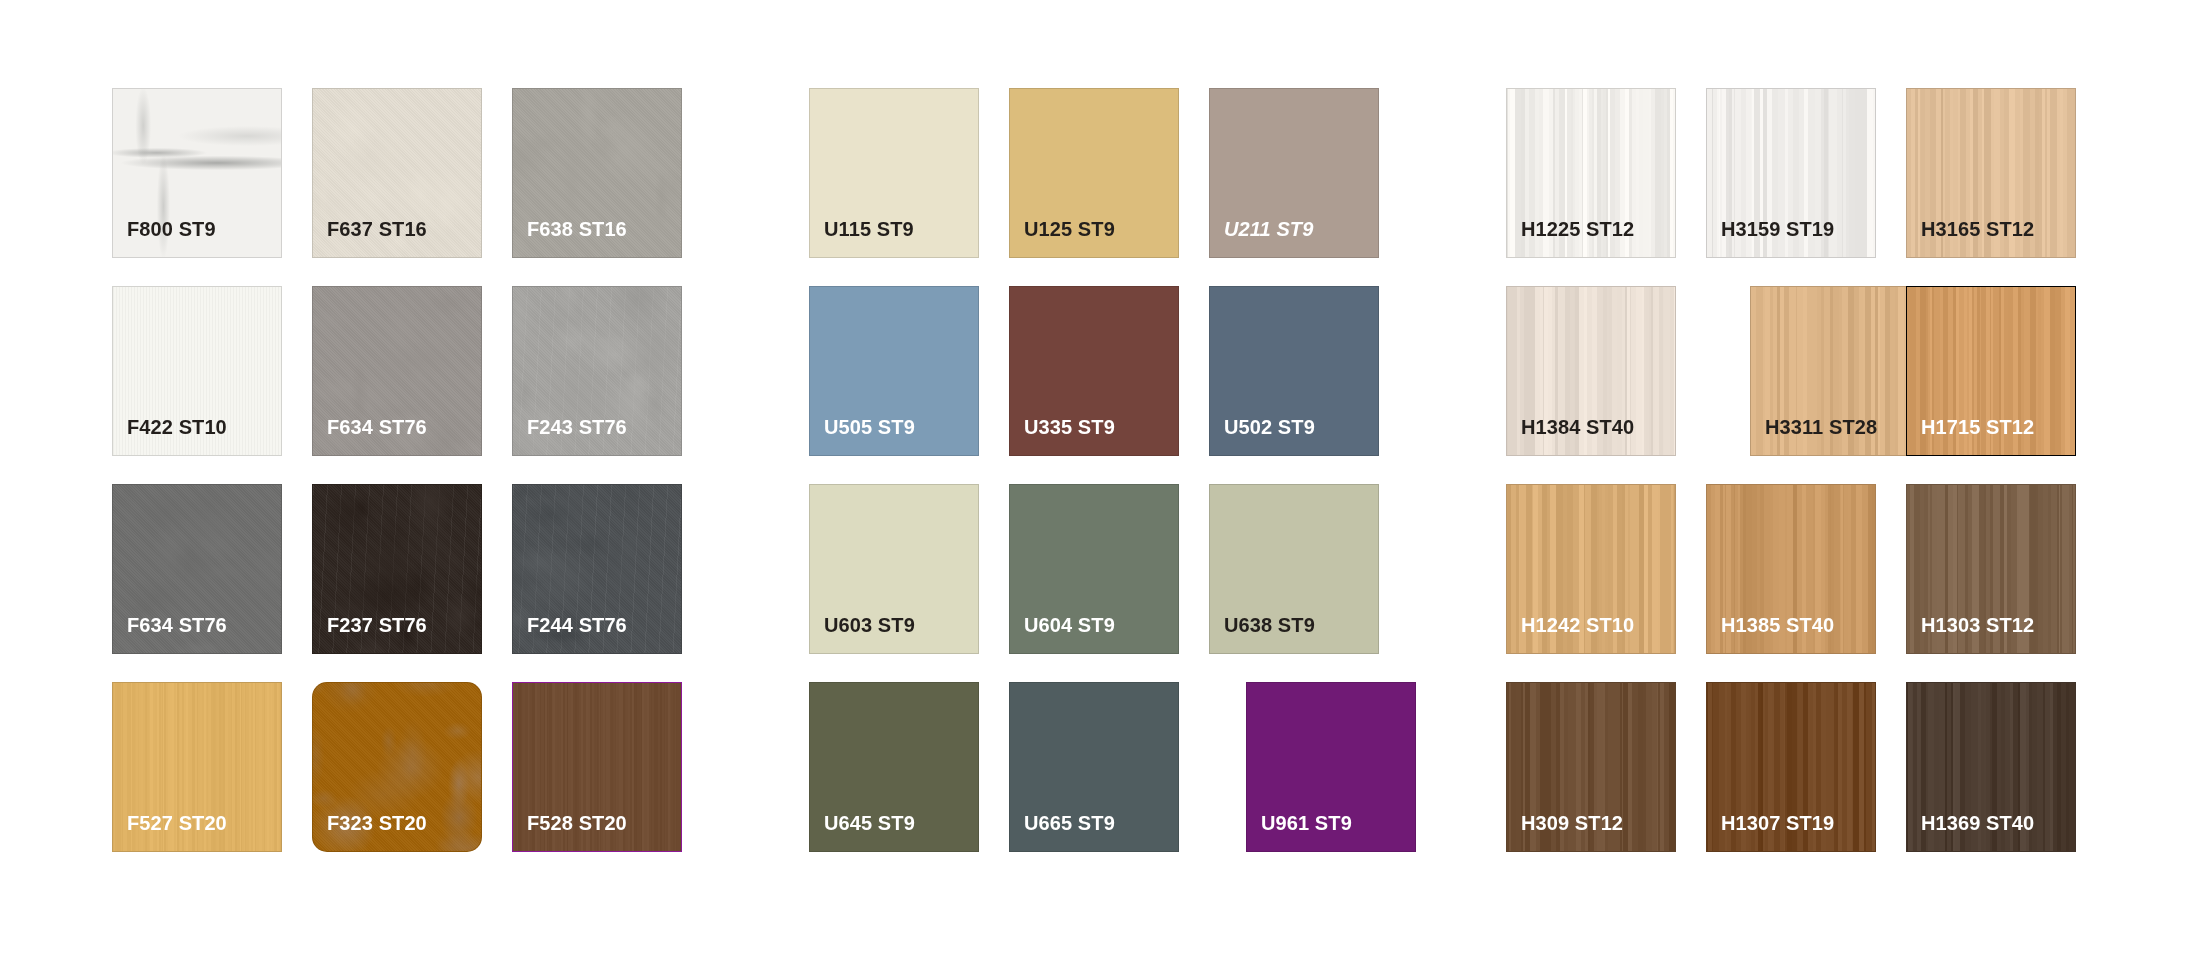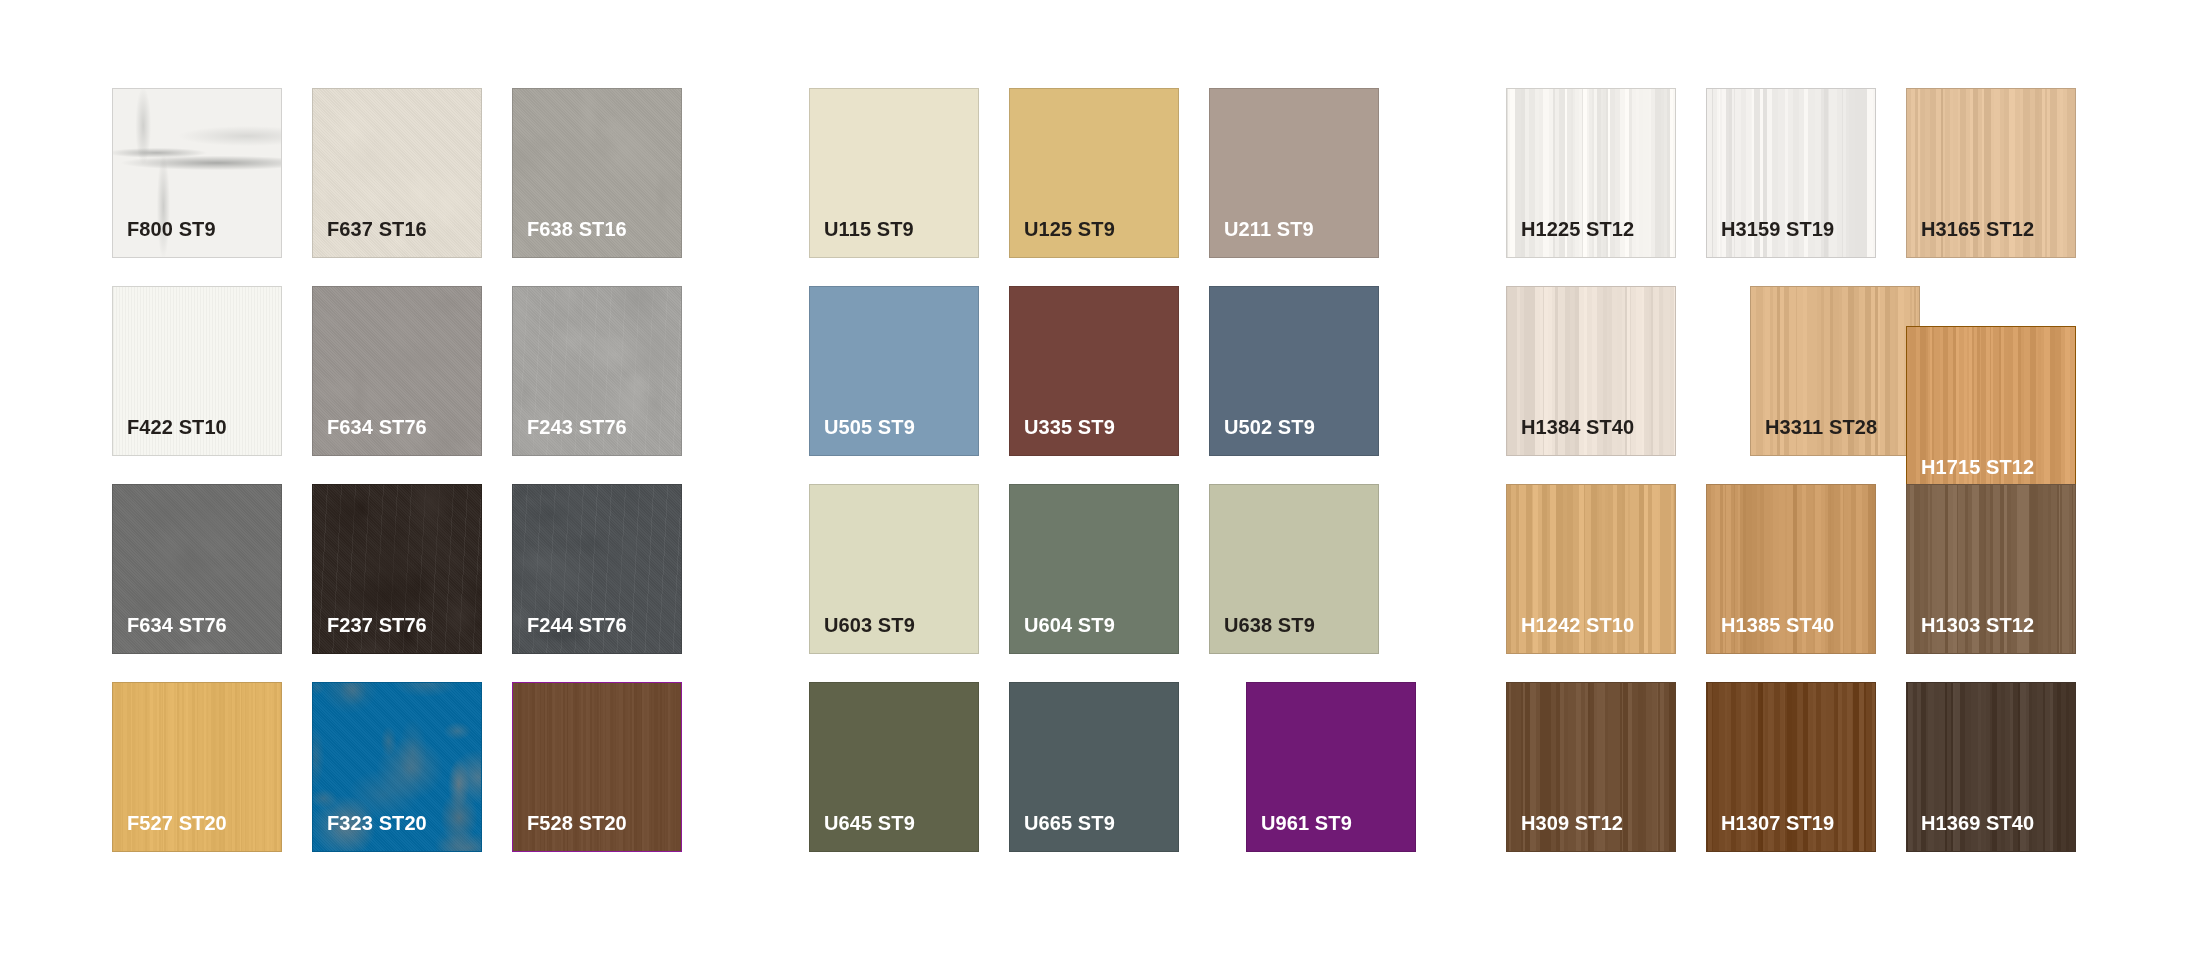--- a/index.html
+++ b/index.html
@@ -112,39 +112,39 @@
           <div class="swatch-label light">F237 ST76</div>
         </div>
         <div class="swatch" style="background-color: rgb(76, 80, 83);">
           <div class="swatch-texture" style="background-image: radial-gradient(7.2% 7.2% at 4.6% 4.6%, rgba(56, 60, 63, 0.2) 0%, rgba(0, 0, 0, 0) 70%), radial-gradient(29.5% 6.5% at 27.1% 89.7%, rgba(59, 63, 66, 0.49) 0%, rgba(0, 0, 0, 0) 70%), radial-gradient(17.7% 27.8% at 35.5% 12.6%, rgba(78, 82, 85, 0.4) 0%, rgba(0, 0, 0, 0) 70%), radial-gradient(29.8% 26.1% at 17.9% 18.8%, rgba(76, 80, 83, 0.24) 0%, rgba(0, 0, 0, 0) 70%), radial-gradient(13.7% 15.1% at 5% 34.6%, rgba(72, 76, 79, 0.24) 0%, rgba(0, 0, 0, 0) 70%), radial-gradient(28.9% 12.9% at 0.3% 55.8%, rgba(73, 77, 80, 0.47) 0%, rgba(0, 0, 0, 0) 70%), radial-gradient(14% 18.9% at 64.8% 55.7%, rgba(80, 84, 87, 0.47) 0%, rgba(0, 0, 0, 0) 70%), radial-gradient(24.4% 30% at 98.4% 75.3%, rgba(80, 84, 87, 0.23) 0%, rgba(0, 0, 0, 0) 70%), radial-gradient(13.8% 24.3% at 14.6% 84.3%, rgba(73, 77, 80, 0.47) 0%, rgba(0, 0, 0, 0) 70%), radial-gradient(18.4% 7.9% at 88.8% 67.8%, rgba(82, 86, 89, 0.19) 0%, rgba(0, 0, 0, 0) 70%), radial-gradient(16.3% 22% at 1.8% 83%, rgba(90, 94, 97, 0.36) 0%, rgba(0, 0, 0, 0) 70%), radial-gradient(22.2% 30.6% at 0.3% 50%, rgba(77, 81, 84, 0.44) 0%, rgba(0, 0, 0, 0) 70%), radial-gradient(24.3% 11.3% at 21.1% 17.8%, rgba(57, 61, 64, 0.34) 0%, rgba(0, 0, 0, 0) 70%), radial-gradient(9.2% 11.7% at 14.7% 92.4%, rgba(91, 95, 98, 0.38) 0%, rgba(0, 0, 0, 0) 70%), radial-gradient(27.7% 16.1% at 14.3% 46.6%, rgba(95, 99, 102, 0.51) 0%, rgba(0, 0, 0, 0) 70%), radial-gradient(6.9% 14.9% at 67.1% 37.8%, rgba(87, 91, 94, 0.22) 0%, rgba(0, 0, 0, 0) 70%), radial-gradient(24.9% 24.3% at 68.7% 4.1%, rgba(66, 70, 73, 0.22) 0%, rgba(0, 0, 0, 0) 70%), radial-gradient(15.1% 12.5% at 47.8% 35.3%, rgba(58, 62, 65, 0.28) 0%, rgba(0, 0, 0, 0) 70%), radial-gradient(27.7% 6.7% at 16.4% 3.9%, rgba(58, 62, 65, 0.2) 0%, rgba(0, 0, 0, 0) 70%), radial-gradient(29.8% 10.5% at 2.9% 79.2%, rgba(94, 98, 101, 0.45) 0%, rgba(0, 0, 0, 0) 70%), radial-gradient(25.1% 25.5% at 32.4% 54.3%, rgba(91, 95, 98, 0.38) 0%, rgba(0, 0, 0, 0) 70%), radial-gradient(23.5% 8.5% at 36.9% 34.8%, rgba(68, 72, 75, 0.23) 0%, rgba(0, 0, 0, 0) 70%), radial-gradient(21.3% 18.5% at 32.4% 86.6%, rgba(59, 63, 66, 0.38) 0%, rgba(0, 0, 0, 0) 70%), radial-gradient(29.3% 21% at 14.1% 64.3%, rgba(87, 91, 94, 0.34) 0%, rgba(0, 0, 0, 0) 70%), radial-gradient(8.1% 21.2% at 71.4% 36.4%, rgba(81, 85, 88, 0.37) 0%, rgba(0, 0, 0, 0) 70%), radial-gradient(12.7% 19.9% at 61.1% 40.8%, rgba(75, 79, 82, 0.45) 0%, rgba(0, 0, 0, 0) 70%), repeating-linear-gradient(93deg, rgba(255, 255, 255, 0.055) 0px, rgba(255, 255, 255, 0.055) 1px, rgba(0, 0, 0, 0) 1px, rgba(0, 0, 0, 0) 14px), repeating-linear-gradient(45deg, rgba(255, 255, 255, 0.035) 0px, rgba(255, 255, 255, 0.035) 1px, rgba(0, 0, 0, 0.03) 1px, rgba(0, 0, 0, 0.03) 2px);"></div>
           <div class="swatch-label light">F244 ST76</div>
         </div>
         <div class="swatch" style="background-color: rgb(223, 178, 100);">
           <div class="swatch-texture" style="background-image: linear-gradient(90deg, rgb(220, 175, 97) 0%, rgb(220, 175, 97) 0.56%, rgb(224, 179, 101) 0.56%, rgb(224, 179, 101) 1.41%, rgb(220, 175, 97) 1.41%, rgb(220, 175, 97) 1.96%, rgb(220, 175, 97) 1.96%, rgb(220, 175, 97) 2.34%, rgb(219, 174, 96) 2.34%, rgb(219, 174, 96) 3.35%, rgb(219, 174, 96) 3.35%, rgb(219, 174, 96) 4.55%, rgb(223, 178, 100) 4.55%, rgb(223, 178, 100) 5.44%, rgb(219, 174, 96) 5.44%, rgb(219, 174, 96) 6.08%, rgb(225, 180, 102) 6.08%, rgb(225, 180, 102) 7.32%, rgb(225, 180, 102) 7.32%, rgb(225, 180, 102) 8.22%, rgb(220, 175, 97) 8.22%, rgb(220, 175, 97) 9.48%, rgb(220, 175, 97) 9.48%, rgb(220, 175, 97) 10.46%, rgb(227, 182, 104) 10.46%, rgb(227, 182, 104) 11.08%, rgb(218, 173, 95) 11.08%, rgb(218, 173, 95) 11.54%, rgb(220, 175, 97) 11.54%, rgb(220, 175, 97) 12.88%, rgb(222, 177, 99) 12.88%, rgb(222, 177, 99) 13.98%, rgb(224, 179, 101) 13.98%, rgb(224, 179, 101) 14.96%, rgb(221, 176, 98) 14.96%, rgb(221, 176, 98) 15.52%, rgb(224, 179, 101) 15.52%, rgb(224, 179, 101) 16.88%, rgb(225, 180, 102) 16.88%, rgb(225, 180, 102) 17.66%, rgb(219, 174, 96) 17.66%, rgb(219, 174, 96) 17.96%, rgb(223, 178, 100) 17.96%, rgb(223, 178, 100) 19.29%, rgb(219, 174, 96) 19.29%, rgb(219, 174, 96) 19.89%, rgb(218, 173, 95) 19.89%, rgb(218, 173, 95) 20.47%, rgb(222, 177, 99) 20.47%, rgb(222, 177, 99) 21.65%, rgb(224, 179, 101) 21.65%, rgb(224, 179, 101) 22.27%, rgb(229, 184, 106) 22.27%, rgb(229, 184, 106) 23.72%, rgb(224, 179, 101) 23.72%, rgb(224, 179, 101) 24.07%, rgb(224, 179, 101) 24.07%, rgb(224, 179, 101) 25.2%, rgb(223, 178, 100) 25.2%, rgb(223, 178, 100) 26.19%, rgb(228, 183, 105) 26.19%, rgb(228, 183, 105) 27.61%, rgb(220, 175, 97) 27.61%, rgb(220, 175, 97) 28.39%, rgb(224, 179, 101) 28.39%, rgb(224, 179, 101) 29.2%, rgb(220, 175, 97) 29.2%, rgb(220, 175, 97) 29.79%, rgb(228, 183, 105) 29.79%, rgb(228, 183, 105) 30.39%, rgb(218, 173, 95) 30.39%, rgb(218, 173, 95) 31.83%, rgb(224, 179, 101) 31.83%, rgb(224, 179, 101) 32.77%, rgb(227, 182, 104) 32.77%, rgb(227, 182, 104) 33.94%, rgb(228, 183, 105) 33.94%, rgb(228, 183, 105) 35.16%, rgb(229, 184, 106) 35.16%, rgb(229, 184, 106) 36.24%, rgb(224, 179, 101) 36.24%, rgb(224, 179, 101) 37.35%, rgb(221, 176, 98) 37.35%, rgb(221, 176, 98) 37.79%, rgb(228, 183, 105) 37.79%, rgb(228, 183, 105) 38.2%, rgb(218, 173, 95) 38.2%, rgb(218, 173, 95) 39.21%, rgb(224, 179, 101) 39.21%, rgb(224, 179, 101) 39.71%, rgb(226, 181, 103) 39.71%, rgb(226, 181, 103) 40.82%, rgb(227, 182, 104) 40.82%, rgb(227, 182, 104) 41.2%, rgb(220, 175, 97) 41.2%, rgb(220, 175, 97) 42.26%, rgb(226, 181, 103) 42.26%, rgb(226, 181, 103) 43.74%, rgb(229, 184, 106) 43.74%, rgb(229, 184, 106) 44.52%, rgb(224, 179, 101) 44.52%, rgb(224, 179, 101) 45.76%, rgb(224, 179, 101) 45.76%, rgb(224, 179, 101) 47.24%, rgb(218, 173, 95) 47.24%, rgb(218, 173, 95) 47.71%, rgb(218, 173, 95) 47.71%, rgb(218, 173, 95) 48.15%, rgb(219, 174, 96) 48.15%, rgb(219, 174, 96) 48.49%, rgb(218, 173, 95) 48.49%, rgb(218, 173, 95) 49.01%, rgb(225, 180, 102) 49.01%, rgb(225, 180, 102) 50.16%, rgb(218, 173, 95) 50.16%, rgb(218, 173, 95) 50.7%, rgb(223, 178, 100) 50.7%, rgb(223, 178, 100) 51.95%, rgb(224, 179, 101) 51.95%, rgb(224, 179, 101) 52.84%, rgb(222, 177, 99) 52.84%, rgb(222, 177, 99) 54.09%, rgb(228, 183, 105) 54.09%, rgb(228, 183, 105) 55.3%, rgb(223, 178, 100) 55.3%, rgb(223, 178, 100) 55.73%, rgb(221, 176, 98) 55.73%, rgb(221, 176, 98) 56.48%, rgb(224, 179, 101) 56.48%, rgb(224, 179, 101) 57.35%, rgb(225, 180, 102) 57.35%, rgb(225, 180, 102) 58.45%, rgb(219, 174, 96) 58.45%, rgb(219, 174, 96) 59.38%, rgb(218, 173, 95) 59.38%, rgb(218, 173, 95) 60.67%, rgb(219, 174, 96) 60.67%, rgb(219, 174, 96) 61.44%, rgb(221, 176, 98) 61.44%, rgb(221, 176, 98) 62.03%, rgb(222, 177, 99) 62.03%, rgb(222, 177, 99) 63.04%, rgb(217, 172, 94) 63.04%, rgb(217, 172, 94) 64.47%, rgb(219, 174, 96) 64.47%, rgb(219, 174, 96) 64.83%, rgb(227, 182, 104) 64.83%, rgb(227, 182, 104) 65.17%, rgb(219, 174, 96) 65.17%, rgb(219, 174, 96) 65.48%, rgb(217, 172, 94) 65.48%, rgb(217, 172, 94) 66.9%, rgb(225, 180, 102) 66.9%, rgb(225, 180, 102) 68.22%, rgb(221, 176, 98) 68.22%, rgb(221, 176, 98) 68.73%, rgb(222, 177, 99) 68.73%, rgb(222, 177, 99) 70.02%, rgb(219, 174, 96) 70.02%, rgb(219, 174, 96) 70.85%, rgb(226, 181, 103) 70.85%, rgb(226, 181, 103) 71.28%, rgb(225, 180, 102) 71.28%, rgb(225, 180, 102) 72.44%, rgb(217, 172, 94) 72.44%, rgb(217, 172, 94) 73.66%, rgb(221, 176, 98) 73.66%, rgb(221, 176, 98) 74.61%, rgb(221, 176, 98) 74.61%, rgb(221, 176, 98) 75.82%, rgb(229, 184, 106) 75.82%, rgb(229, 184, 106) 76.28%, rgb(218, 173, 95) 76.28%, rgb(218, 173, 95) 76.93%, rgb(223, 178, 100) 76.93%, rgb(223, 178, 100) 77.68%, rgb(225, 180, 102) 77.68%, rgb(225, 180, 102) 78.8%, rgb(219, 174, 96) 78.8%, rgb(219, 174, 96) 79.41%, rgb(222, 177, 99) 79.41%, rgb(222, 177, 99) 80.81%, rgb(227, 182, 104) 80.81%, rgb(227, 182, 104) 81.21%, rgb(226, 181, 103) 81.21%, rgb(226, 181, 103) 81.88%, rgb(222, 177, 99) 81.88%, rgb(222, 177, 99) 83.32%, rgb(228, 183, 105) 83.32%, rgb(228, 183, 105) 84.58%, rgb(219, 174, 96) 84.58%, rgb(219, 174, 96) 85.34%, rgb(224, 179, 101) 85.34%, rgb(224, 179, 101) 86.4%, rgb(224, 179, 101) 86.4%, rgb(224, 179, 101) 87.19%, rgb(226, 181, 103) 87.19%, rgb(226, 181, 103) 88.63%, rgb(223, 178, 100) 88.63%, rgb(223, 178, 100) 89.76%, rgb(219, 174, 96) 89.76%, rgb(219, 174, 96) 90.21%, rgb(225, 180, 102) 90.21%, rgb(225, 180, 102) 90.71%, rgb(225, 180, 102) 90.71%, rgb(225, 180, 102) 91.88%, rgb(228, 183, 105) 91.88%, rgb(228, 183, 105) 92.98%, rgb(225, 180, 102) 92.98%, rgb(225, 180, 102) 93.94%, rgb(227, 182, 104) 93.94%, rgb(227, 182, 104) 94.77%, rgb(225, 180, 102) 94.77%, rgb(225, 180, 102) 95.93%, rgb(220, 175, 97) 95.93%, rgb(220, 175, 97) 96.68%, rgb(219, 174, 96) 96.68%, rgb(219, 174, 96) 97.71%, rgb(228, 183, 105) 97.71%, rgb(228, 183, 105) 98.36%, rgb(226, 181, 103) 98.36%, rgb(226, 181, 103) 98.92%, rgb(224, 179, 101) 98.92%, rgb(224, 179, 101) 99.27%, rgb(224, 179, 101) 99.27%, rgb(224, 179, 101) 99.61%, rgb(219, 174, 96) 99.61%, rgb(219, 174, 96) 100%);"></div>
           <div class="swatch-label light">F527 ST20</div>
         </div>
-        <div class="swatch" style="background-color: #0369a1;">
+        <div class="swatch" style="background-color: #a16207; border-radius: 15px;">
           <div class="swatch-texture" style="background-image: radial-gradient(6.7% 6.7% at 2.6% 2.6%, rgba(145, 117, 101, 0.19) 0%, rgba(0, 0, 0, 0) 70%), radial-gradient(19% 16.1% at 85.2% 96.5%, rgba(152, 124, 108, 0.23) 0%, rgba(0, 0, 0, 0) 70%), radial-gradient(11.8% 7.8% at 85.9% 28.6%, rgba(167, 139, 123, 0.3) 0%, rgba(0, 0, 0, 0) 70%), radial-gradient(19.7% 25.1% at 24.1% 84.9%, rgba(151, 123, 107, 0.21) 0%, rgba(0, 0, 0, 0) 70%), radial-gradient(31.1% 21.5% at 42.4% 66.1%, rgba(162, 134, 118, 0.19) 0%, rgba(0, 0, 0, 0) 70%), radial-gradient(12.2% 28.6% at 59.3% 40.9%, rgba(154, 126, 110, 0.2) 0%, rgba(0, 0, 0, 0) 70%), radial-gradient(11.7% 13% at 23.8% 4.5%, rgba(153, 125, 109, 0.23) 0%, rgba(0, 0, 0, 0) 70%), radial-gradient(28.6% 26.9% at 57.7% 51%, rgba(161, 133, 117, 0.33) 0%, rgba(0, 0, 0, 0) 70%), radial-gradient(6.8% 13.3% at 45% 34.8%, rgba(148, 120, 104, 0.28) 0%, rgba(0, 0, 0, 0) 70%), radial-gradient(24.3% 22.4% at 21.8% 2.7%, rgba(146, 118, 102, 0.24) 0%, rgba(0, 0, 0, 0) 70%), radial-gradient(9.3% 21.3% at 86.7% 60.4%, rgba(160, 132, 116, 0.51) 0%, rgba(0, 0, 0, 0) 70%), radial-gradient(15.9% 22.8% at 86.9% 80%, rgba(147, 119, 103, 0.48) 0%, rgba(0, 0, 0, 0) 70%), radial-gradient(24.7% 23.2% at 98.5% 55.8%, rgba(166, 138, 122, 0.41) 0%, rgba(0, 0, 0, 0) 70%), radial-gradient(27.5% 27% at 18% 85.5%, rgba(169, 141, 125, 0.42) 0%, rgba(0, 0, 0, 0) 70%), radial-gradient(7.5% 25.4% at 1.6% 44.1%, rgba(148, 120, 104, 0.24) 0%, rgba(0, 0, 0, 0) 70%), radial-gradient(11.5% 8.2% at 6.5% 68.8%, rgba(159, 131, 115, 0.29) 0%, rgba(0, 0, 0, 0) 70%), radial-gradient(28.1% 13.4% at 92.7% 98%, rgba(157, 129, 113, 0.33) 0%, rgba(0, 0, 0, 0) 70%), radial-gradient(28.1% 12.1% at 67.1% 0.1%, rgba(160, 132, 116, 0.27) 0%, rgba(0, 0, 0, 0) 70%), repeating-linear-gradient(45deg, rgba(255, 255, 255, 0.035) 0px, rgba(255, 255, 255, 0.035) 1px, rgba(0, 0, 0, 0.03) 1px, rgba(0, 0, 0, 0.03) 2px);"></div>
           <div class="swatch-label light">F323 ST20</div>
         </div>
         <div class="swatch" style="background-color: #a21caf;">
           <div class="swatch-texture" style="background-image: linear-gradient(90deg, rgb(112, 77, 51) 0%, rgb(112, 77, 51) 0.99%, rgb(110, 75, 49) 0.99%, rgb(110, 75, 49) 2.21%, rgb(112, 77, 51) 2.21%, rgb(112, 77, 51) 3.02%, rgb(106, 71, 45) 3.02%, rgb(106, 71, 45) 4.06%, rgb(115, 80, 54) 4.06%, rgb(115, 80, 54) 4.4%, rgb(105, 70, 44) 4.4%, rgb(105, 70, 44) 4.89%, rgb(107, 72, 46) 4.89%, rgb(107, 72, 46) 5.48%, rgb(110, 75, 49) 5.48%, rgb(110, 75, 49) 5.82%, rgb(111, 76, 50) 5.82%, rgb(111, 76, 50) 6.92%, rgb(113, 78, 52) 6.92%, rgb(113, 78, 52) 7.41%, rgb(109, 74, 48) 7.41%, rgb(109, 74, 48) 8.71%, rgb(114, 79, 53) 8.71%, rgb(114, 79, 53) 9.49%, rgb(111, 76, 50) 9.49%, rgb(111, 76, 50) 10.05%, rgb(109, 74, 48) 10.05%, rgb(109, 74, 48) 11.3%, rgb(106, 71, 45) 11.3%, rgb(106, 71, 45) 11.98%, rgb(106, 71, 45) 11.98%, rgb(106, 71, 45) 12.88%, rgb(115, 80, 54) 12.88%, rgb(115, 80, 54) 14.23%, rgb(106, 71, 45) 14.23%, rgb(106, 71, 45) 14.55%, rgb(112, 77, 51) 14.55%, rgb(112, 77, 51) 15.85%, rgb(107, 72, 46) 15.85%, rgb(107, 72, 46) 16.88%, rgb(111, 76, 50) 16.88%, rgb(111, 76, 50) 18.21%, rgb(106, 71, 45) 18.21%, rgb(106, 71, 45) 19.25%, rgb(115, 80, 54) 19.25%, rgb(115, 80, 54) 20.27%, rgb(107, 72, 46) 20.27%, rgb(107, 72, 46) 20.89%, rgb(110, 75, 49) 20.89%, rgb(110, 75, 49) 21.61%, rgb(107, 72, 46) 21.61%, rgb(107, 72, 46) 23.05%, rgb(114, 79, 53) 23.05%, rgb(114, 79, 53) 23.88%, rgb(116, 81, 55) 23.88%, rgb(116, 81, 55) 25.23%, rgb(112, 77, 51) 25.23%, rgb(112, 77, 51) 25.96%, rgb(111, 76, 50) 25.96%, rgb(111, 76, 50) 27.16%, rgb(112, 77, 51) 27.16%, rgb(112, 77, 51) 28.05%, rgb(111, 76, 50) 28.05%, rgb(111, 76, 50) 28.82%, rgb(115, 80, 54) 28.82%, rgb(115, 80, 54) 29.57%, rgb(107, 72, 46) 29.57%, rgb(107, 72, 46) 29.93%, rgb(107, 72, 46) 29.93%, rgb(107, 72, 46) 30.87%, rgb(113, 78, 52) 30.87%, rgb(113, 78, 52) 32%, rgb(109, 74, 48) 32%, rgb(109, 74, 48) 32.3%, rgb(105, 70, 44) 32.3%, rgb(105, 70, 44) 32.88%, rgb(113, 78, 52) 32.88%, rgb(113, 78, 52) 33.62%, rgb(113, 78, 52) 33.62%, rgb(113, 78, 52) 34.39%, rgb(115, 80, 54) 34.39%, rgb(115, 80, 54) 35.76%, rgb(108, 73, 47) 35.76%, rgb(108, 73, 47) 37.14%, rgb(106, 71, 45) 37.14%, rgb(106, 71, 45) 38.22%, rgb(108, 73, 47) 38.22%, rgb(108, 73, 47) 39.11%, rgb(111, 76, 50) 39.11%, rgb(111, 76, 50) 40.4%, rgb(116, 81, 55) 40.4%, rgb(116, 81, 55) 41.43%, rgb(111, 76, 50) 41.43%, rgb(111, 76, 50) 41.94%, rgb(110, 75, 49) 41.94%, rgb(110, 75, 49) 43.21%, rgb(106, 71, 45) 43.21%, rgb(106, 71, 45) 43.59%, rgb(116, 81, 55) 43.59%, rgb(116, 81, 55) 44.77%, rgb(115, 80, 54) 44.77%, rgb(115, 80, 54) 45.99%, rgb(107, 72, 46) 45.99%, rgb(107, 72, 46) 47.01%, rgb(113, 78, 52) 47.01%, rgb(113, 78, 52) 48.23%, rgb(110, 75, 49) 48.23%, rgb(110, 75, 49) 48.88%, rgb(109, 74, 48) 48.88%, rgb(109, 74, 48) 49.4%, rgb(110, 75, 49) 49.4%, rgb(110, 75, 49) 49.71%, rgb(107, 72, 46) 49.71%, rgb(107, 72, 46) 50.59%, rgb(109, 74, 48) 50.59%, rgb(109, 74, 48) 51.1%, rgb(115, 80, 54) 51.1%, rgb(115, 80, 54) 51.72%, rgb(108, 73, 47) 51.72%, rgb(108, 73, 47) 52.31%, rgb(112, 77, 51) 52.31%, rgb(112, 77, 51) 53.77%, rgb(115, 80, 54) 53.77%, rgb(115, 80, 54) 54.7%, rgb(111, 76, 50) 54.7%, rgb(111, 76, 50) 55.18%, rgb(111, 76, 50) 55.18%, rgb(111, 76, 50) 55.61%, rgb(115, 80, 54) 55.61%, rgb(115, 80, 54) 56.67%, rgb(115, 80, 54) 56.67%, rgb(115, 80, 54) 57.77%, rgb(109, 74, 48) 57.77%, rgb(109, 74, 48) 58.24%, rgb(108, 73, 47) 58.24%, rgb(108, 73, 47) 59.28%, rgb(115, 80, 54) 59.28%, rgb(115, 80, 54) 59.58%, rgb(110, 75, 49) 59.58%, rgb(110, 75, 49) 60%, rgb(111, 76, 50) 60%, rgb(111, 76, 50) 60.83%, rgb(109, 74, 48) 60.83%, rgb(109, 74, 48) 61.13%, rgb(113, 78, 52) 61.13%, rgb(113, 78, 52) 61.9%, rgb(112, 77, 51) 61.9%, rgb(112, 77, 51) 63.32%, rgb(115, 80, 54) 63.32%, rgb(115, 80, 54) 64.29%, rgb(115, 80, 54) 64.29%, rgb(115, 80, 54) 65.51%, rgb(107, 72, 46) 65.51%, rgb(107, 72, 46) 66.41%, rgb(110, 75, 49) 66.41%, rgb(110, 75, 49) 67.23%, rgb(111, 76, 50) 67.23%, rgb(111, 76, 50) 68.38%, rgb(113, 78, 52) 68.38%, rgb(113, 78, 52) 69.45%, rgb(108, 73, 47) 69.45%, rgb(108, 73, 47) 70.8%, rgb(116, 81, 55) 70.8%, rgb(116, 81, 55) 71.17%, rgb(112, 77, 51) 71.17%, rgb(112, 77, 51) 71.64%, rgb(115, 80, 54) 71.64%, rgb(115, 80, 54) 72.24%, rgb(105, 70, 44) 72.24%, rgb(105, 70, 44) 72.57%, rgb(106, 71, 45) 72.57%, rgb(106, 71, 45) 73.3%, rgb(105, 70, 44) 73.3%, rgb(105, 70, 44) 73.95%, rgb(108, 73, 47) 73.95%, rgb(108, 73, 47) 75.38%, rgb(109, 74, 48) 75.38%, rgb(109, 74, 48) 76.26%, rgb(106, 71, 45) 76.26%, rgb(106, 71, 45) 76.62%, rgb(116, 81, 55) 76.62%, rgb(116, 81, 55) 77.05%, rgb(117, 82, 56) 77.05%, rgb(117, 82, 56) 77.75%, rgb(107, 72, 46) 77.75%, rgb(107, 72, 46) 78.1%, rgb(114, 79, 53) 78.1%, rgb(114, 79, 53) 79.51%, rgb(110, 75, 49) 79.51%, rgb(110, 75, 49) 80.01%, rgb(116, 81, 55) 80.01%, rgb(116, 81, 55) 81.09%, rgb(110, 75, 49) 81.09%, rgb(110, 75, 49) 82.02%, rgb(107, 72, 46) 82.02%, rgb(107, 72, 46) 82.82%, rgb(110, 75, 49) 82.82%, rgb(110, 75, 49) 83.84%, rgb(106, 71, 45) 83.84%, rgb(106, 71, 45) 84.9%, rgb(106, 71, 45) 84.9%, rgb(106, 71, 45) 86.25%, rgb(110, 75, 49) 86.25%, rgb(110, 75, 49) 87.61%, rgb(105, 70, 44) 87.61%, rgb(105, 70, 44) 88.58%, rgb(110, 75, 49) 88.58%, rgb(110, 75, 49) 89.9%, rgb(107, 72, 46) 89.9%, rgb(107, 72, 46) 90.6%, rgb(111, 76, 50) 90.6%, rgb(111, 76, 50) 91.26%, rgb(109, 74, 48) 91.26%, rgb(109, 74, 48) 92.24%, rgb(116, 81, 55) 92.24%, rgb(116, 81, 55) 93.37%, rgb(112, 77, 51) 93.37%, rgb(112, 77, 51) 94.34%, rgb(110, 75, 49) 94.34%, rgb(110, 75, 49) 95.49%, rgb(108, 73, 47) 95.49%, rgb(108, 73, 47) 96.15%, rgb(111, 76, 50) 96.15%, rgb(111, 76, 50) 96.92%, rgb(107, 72, 46) 96.92%, rgb(107, 72, 46) 97.8%, rgb(108, 73, 47) 97.8%, rgb(108, 73, 47) 99.18%, rgb(105, 70, 44) 99.18%, rgb(105, 70, 44) 100%);"></div>
           <div class="swatch-label light">F528 ST20</div>
         </div>
       </div>
       <div class="swatch-group">
         <div class="swatch" style="background-color: rgb(233, 227, 203);">
           <div class="swatch-texture"></div>
           <div class="swatch-label dark">U115 ST9</div>
         </div>
         <div class="swatch" style="background-color: rgb(220, 189, 124);">
           <div class="swatch-texture"></div>
           <div class="swatch-label dark">U125 ST9</div>
         </div>
-        <div class="swatch" style="background-color: rgb(173, 157, 146);">
+        <div class="swatch" style="background-color: rgb(173, 157, 146); font-style: italic;">
           <div class="swatch-texture"></div>
           <div class="swatch-label light">U211 ST9</div>
         </div>
         <div class="swatch" style="background-color: rgb(125, 156, 182);">
           <div class="swatch-texture"></div>
           <div class="swatch-label light">U505 ST9</div>
         </div>
         <div class="swatch" style="background-color: rgb(116, 68, 60);">
           <div class="swatch-texture"></div>
           <div class="swatch-label light">U335 ST9</div>
@@ -192,21 +192,21 @@
           <div class="swatch-label dark">H3165 ST12</div>
         </div>
         <div class="swatch" style="background-color: rgb(230, 219, 208);">
           <div class="swatch-texture" style="background-image: linear-gradient(90deg, rgb(220, 209, 198) 0%, rgb(220, 209, 198) 0.86%, rgb(224, 213, 202) 0.86%, rgb(224, 213, 202) 2.85%, rgb(224, 213, 202) 2.85%, rgb(224, 213, 202) 6.25%, rgb(233, 222, 211) 6.25%, rgb(233, 222, 211) 7.66%, rgb(227, 216, 205) 7.66%, rgb(227, 216, 205) 10.36%, rgb(221, 210, 199) 10.36%, rgb(221, 210, 199) 13.74%, rgb(221, 210, 199) 13.74%, rgb(221, 210, 199) 16.71%, rgb(238, 227, 216) 16.71%, rgb(238, 227, 216) 18.04%, rgb(238, 227, 216) 18.04%, rgb(238, 227, 216) 19.49%, rgb(240, 229, 218) 19.49%, rgb(240, 229, 218) 21.45%, rgb(225, 214, 203) 21.45%, rgb(225, 214, 203) 22.28%, rgb(243, 232, 221) 22.28%, rgb(243, 232, 221) 24.54%, rgb(241, 230, 219) 24.54%, rgb(241, 230, 219) 26.55%, rgb(236, 225, 214) 26.55%, rgb(236, 225, 214) 28.76%, rgb(221, 210, 199) 28.76%, rgb(221, 210, 199) 30.14%, rgb(235, 224, 213) 30.14%, rgb(235, 224, 213) 31.05%, rgb(234, 223, 212) 31.05%, rgb(234, 223, 212) 34.53%, rgb(223, 212, 201) 34.53%, rgb(223, 212, 201) 37.77%, rgb(226, 215, 204) 37.77%, rgb(226, 215, 204) 39.68%, rgb(225, 214, 203) 39.68%, rgb(225, 214, 203) 40.55%, rgb(221, 210, 199) 40.55%, rgb(221, 210, 199) 43.06%, rgb(240, 229, 218) 43.06%, rgb(240, 229, 218) 45.64%, rgb(244, 233, 222) 45.64%, rgb(244, 233, 222) 47.62%, rgb(236, 225, 214) 47.62%, rgb(236, 225, 214) 50.89%, rgb(240, 229, 218) 50.89%, rgb(240, 229, 218) 53.84%, rgb(230, 219, 208) 53.84%, rgb(230, 219, 208) 56.9%, rgb(225, 214, 203) 56.9%, rgb(225, 214, 203) 59.65%, rgb(228, 217, 206) 59.65%, rgb(228, 217, 206) 60.58%, rgb(227, 216, 205) 60.58%, rgb(227, 216, 205) 62.31%, rgb(234, 223, 212) 62.31%, rgb(234, 223, 212) 65.43%, rgb(233, 222, 211) 65.43%, rgb(233, 222, 211) 68.56%, rgb(236, 225, 214) 68.56%, rgb(236, 225, 214) 70.18%, rgb(220, 209, 198) 70.18%, rgb(220, 209, 198) 70.93%, rgb(221, 210, 199) 70.93%, rgb(221, 210, 199) 71.63%, rgb(243, 232, 221) 71.63%, rgb(243, 232, 221) 73.1%, rgb(227, 216, 205) 73.1%, rgb(227, 216, 205) 74.06%, rgb(237, 226, 215) 74.06%, rgb(237, 226, 215) 76.54%, rgb(241, 230, 219) 76.54%, rgb(241, 230, 219) 80.48%, rgb(243, 232, 221) 80.48%, rgb(243, 232, 221) 81.46%, rgb(231, 220, 209) 81.46%, rgb(231, 220, 209) 82.45%, rgb(230, 219, 208) 82.45%, rgb(230, 219, 208) 84.61%, rgb(228, 217, 206) 84.61%, rgb(228, 217, 206) 85.77%, rgb(221, 210, 199) 85.77%, rgb(221, 210, 199) 86.68%, rgb(235, 224, 213) 86.68%, rgb(235, 224, 213) 88.08%, rgb(236, 225, 214) 88.08%, rgb(236, 225, 214) 90.27%, rgb(227, 216, 205) 90.27%, rgb(227, 216, 205) 93.02%, rgb(232, 221, 210) 93.02%, rgb(232, 221, 210) 93.65%, rgb(233, 222, 211) 93.65%, rgb(233, 222, 211) 97.17%, rgb(231, 220, 209) 97.17%, rgb(231, 220, 209) 99.17%, rgb(243, 232, 221) 99.17%, rgb(243, 232, 221) 100%), radial-gradient(34% 120% at 46% 50%, rgb(216, 205, 194) 0%, rgba(0, 0, 0, 0) 70%);"></div>
           <div class="swatch-label dark">H1384 ST40</div>
         </div>
         <div class="swatch" style="background-color: rgb(216, 177, 132); margin-left: 44px;">
           <div class="swatch-texture" style="background-image: linear-gradient(90deg, rgb(224, 185, 140) 0%, rgb(224, 185, 140) 3.24%, rgb(217, 178, 133) 3.24%, rgb(217, 178, 133) 6.89%, rgb(224, 185, 140) 6.89%, rgb(224, 185, 140) 8.49%, rgb(227, 188, 143) 8.49%, rgb(227, 188, 143) 11.6%, rgb(217, 178, 133) 11.6%, rgb(217, 178, 133) 13.01%, rgb(224, 185, 140) 13.01%, rgb(224, 185, 140) 15.23%, rgb(206, 167, 122) 15.23%, rgb(206, 167, 122) 17.34%, rgb(228, 189, 144) 17.34%, rgb(228, 189, 144) 19.56%, rgb(212, 173, 128) 19.56%, rgb(212, 173, 128) 22.82%, rgb(225, 186, 141) 22.82%, rgb(225, 186, 141) 26.58%, rgb(215, 176, 131) 26.58%, rgb(215, 176, 131) 27.67%, rgb(225, 186, 141) 27.67%, rgb(225, 186, 141) 30.76%, rgb(228, 189, 144) 30.76%, rgb(228, 189, 144) 33.38%, rgb(221, 182, 137) 33.38%, rgb(221, 182, 137) 36.26%, rgb(221, 182, 137) 36.26%, rgb(221, 182, 137) 39.5%, rgb(218, 179, 134) 39.5%, rgb(218, 179, 134) 41.39%, rgb(212, 173, 128) 41.39%, rgb(212, 173, 128) 43.49%, rgb(220, 181, 136) 43.49%, rgb(220, 181, 136) 47.14%, rgb(206, 167, 122) 47.14%, rgb(206, 167, 122) 49.02%, rgb(215, 176, 131) 49.02%, rgb(215, 176, 131) 52.35%, rgb(217, 178, 133) 52.35%, rgb(217, 178, 133) 54.29%, rgb(223, 184, 139) 54.29%, rgb(223, 184, 139) 57.88%, rgb(206, 167, 122) 57.88%, rgb(206, 167, 122) 61.53%, rgb(215, 176, 131) 61.53%, rgb(215, 176, 131) 64.13%, rgb(223, 184, 139) 64.13%, rgb(223, 184, 139) 66.79%, rgb(224, 185, 140) 66.79%, rgb(224, 185, 140) 68.06%, rgb(208, 169, 124) 68.06%, rgb(208, 169, 124) 71.22%, rgb(227, 188, 143) 71.22%, rgb(227, 188, 143) 73.53%, rgb(206, 167, 122) 73.53%, rgb(206, 167, 122) 75.81%, rgb(230, 191, 146) 75.81%, rgb(230, 191, 146) 76.51%, rgb(224, 185, 140) 76.51%, rgb(224, 185, 140) 80.03%, rgb(208, 169, 124) 80.03%, rgb(208, 169, 124) 82.87%, rgb(218, 179, 134) 82.87%, rgb(218, 179, 134) 85.57%, rgb(216, 177, 132) 85.57%, rgb(216, 177, 132) 87.4%, rgb(229, 190, 145) 87.4%, rgb(229, 190, 145) 91.36%, rgb(224, 185, 140) 91.36%, rgb(224, 185, 140) 94.57%, rgb(215, 176, 131) 94.57%, rgb(215, 176, 131) 95.91%, rgb(223, 184, 139) 95.91%, rgb(223, 184, 139) 96.94%, rgb(208, 169, 124) 96.94%, rgb(208, 169, 124) 98.21%, rgb(224, 185, 140) 98.21%, rgb(224, 185, 140) 98.82%, rgb(219, 180, 135) 98.82%, rgb(219, 180, 135) 100%), radial-gradient(34% 120% at 32% 50%, rgb(202, 163, 118) 0%, rgba(0, 0, 0, 0) 70%);"></div>
           <div class="swatch-label dark">H3311 ST28</div>
         </div>
-        <div class="swatch" style="background-color: #a16207; margin-top: 40px;">
+        <div class="swatch" style="background-color: #000000;">
           <div class="swatch-texture" style="background-image: linear-gradient(90deg, rgb(204, 150, 94) 0%, rgb(204, 150, 94) 1.63%, rgb(203, 149, 93) 1.63%, rgb(203, 149, 93) 5.63%, rgb(212, 158, 102) 5.63%, rgb(212, 158, 102) 8.02%, rgb(197, 143, 87) 8.02%, rgb(197, 143, 87) 11.58%, rgb(203, 149, 93) 11.58%, rgb(203, 149, 93) 12.53%, rgb(211, 157, 101) 12.53%, rgb(211, 157, 101) 13.5%, rgb(220, 166, 110) 13.5%, rgb(220, 166, 110) 14.86%, rgb(201, 147, 91) 14.86%, rgb(201, 147, 91) 16.29%, rgb(210, 156, 100) 16.29%, rgb(210, 156, 100) 19.44%, rgb(214, 160, 104) 19.44%, rgb(214, 160, 104) 21.25%, rgb(201, 147, 91) 21.25%, rgb(201, 147, 91) 24.18%, rgb(214, 160, 104) 24.18%, rgb(214, 160, 104) 27.35%, rgb(200, 146, 90) 27.35%, rgb(200, 146, 90) 29.45%, rgb(222, 168, 112) 29.45%, rgb(222, 168, 112) 31.1%, rgb(213, 159, 103) 31.1%, rgb(213, 159, 103) 33.76%, rgb(220, 166, 110) 33.76%, rgb(220, 166, 110) 35.5%, rgb(214, 160, 104) 35.5%, rgb(214, 160, 104) 36.67%, rgb(222, 168, 112) 36.67%, rgb(222, 168, 112) 38.4%, rgb(204, 150, 94) 38.4%, rgb(204, 150, 94) 39.94%, rgb(216, 162, 106) 39.94%, rgb(216, 162, 106) 41.62%, rgb(201, 147, 91) 41.62%, rgb(201, 147, 91) 43.6%, rgb(213, 159, 103) 43.6%, rgb(213, 159, 103) 44.25%, rgb(204, 150, 94) 44.25%, rgb(204, 150, 94) 46.87%, rgb(218, 164, 108) 46.87%, rgb(218, 164, 108) 49.14%, rgb(203, 149, 93) 49.14%, rgb(203, 149, 93) 49.87%, rgb(219, 165, 109) 49.87%, rgb(219, 165, 109) 51.3%, rgb(208, 154, 98) 51.3%, rgb(208, 154, 98) 55.05%, rgb(199, 145, 89) 55.05%, rgb(199, 145, 89) 56.06%, rgb(218, 164, 108) 56.06%, rgb(218, 164, 108) 57.57%, rgb(207, 153, 97) 57.57%, rgb(207, 153, 97) 60.02%, rgb(206, 152, 96) 60.02%, rgb(206, 152, 96) 63.39%, rgb(217, 163, 107) 63.39%, rgb(217, 163, 107) 66.29%, rgb(200, 146, 90) 66.29%, rgb(200, 146, 90) 67.79%, rgb(209, 155, 99) 67.79%, rgb(209, 155, 99) 69.88%, rgb(213, 159, 103) 69.88%, rgb(213, 159, 103) 70.9%, rgb(213, 159, 103) 70.9%, rgb(213, 159, 103) 73.47%, rgb(200, 146, 90) 73.47%, rgb(200, 146, 90) 76.74%, rgb(213, 159, 103) 76.74%, rgb(213, 159, 103) 77.79%, rgb(210, 156, 100) 77.79%, rgb(210, 156, 100) 79.62%, rgb(213, 159, 103) 79.62%, rgb(213, 159, 103) 81.65%, rgb(220, 166, 110) 81.65%, rgb(220, 166, 110) 85.1%, rgb(200, 146, 90) 85.1%, rgb(200, 146, 90) 87.95%, rgb(203, 149, 93) 87.95%, rgb(203, 149, 93) 91.7%, rgb(213, 159, 103) 91.7%, rgb(213, 159, 103) 93.87%, rgb(222, 168, 112) 93.87%, rgb(222, 168, 112) 97.1%, rgb(215, 161, 105) 97.1%, rgb(215, 161, 105) 100%), radial-gradient(34% 120% at 53% 50%, rgb(194, 140, 84) 0%, rgba(0, 0, 0, 0) 70%);"></div>
           <div class="swatch-label light">H1715 ST12</div>
         </div>
         <div class="swatch" style="background-color: rgb(214, 171, 116);">
           <div class="swatch-texture" style="background-image: linear-gradient(90deg, rgb(204, 161, 106) 0%, rgb(204, 161, 106) 0.86%, rgb(203, 160, 105) 0.86%, rgb(203, 160, 105) 2.56%, rgb(217, 174, 119) 2.56%, rgb(217, 174, 119) 5.19%, rgb(207, 164, 109) 5.19%, rgb(207, 164, 109) 7.1%, rgb(223, 180, 125) 7.1%, rgb(223, 180, 125) 7.95%, rgb(221, 178, 123) 7.95%, rgb(221, 178, 123) 11.05%, rgb(206, 163, 108) 11.05%, rgb(206, 163, 108) 14.84%, rgb(217, 174, 119) 14.84%, rgb(217, 174, 119) 15.5%, rgb(228, 185, 130) 15.5%, rgb(228, 185, 130) 18.47%, rgb(218, 175, 120) 18.47%, rgb(218, 175, 120) 20.9%, rgb(203, 160, 105) 20.9%, rgb(203, 160, 105) 23.79%, rgb(209, 166, 111) 23.79%, rgb(209, 166, 111) 25.89%, rgb(225, 182, 127) 25.89%, rgb(225, 182, 127) 29.1%, rgb(203, 160, 105) 29.1%, rgb(203, 160, 105) 33.06%, rgb(208, 165, 110) 33.06%, rgb(208, 165, 110) 35.58%, rgb(205, 162, 107) 35.58%, rgb(205, 162, 107) 39.04%, rgb(212, 169, 114) 39.04%, rgb(212, 169, 114) 43%, rgb(227, 184, 129) 43%, rgb(227, 184, 129) 45.62%, rgb(206, 163, 108) 45.62%, rgb(206, 163, 108) 46.65%, rgb(218, 175, 120) 46.65%, rgb(218, 175, 120) 49.89%, rgb(203, 160, 105) 49.89%, rgb(203, 160, 105) 53.28%, rgb(208, 165, 110) 53.28%, rgb(208, 165, 110) 54.51%, rgb(211, 168, 113) 54.51%, rgb(211, 168, 113) 56.58%, rgb(214, 171, 116) 56.58%, rgb(214, 171, 116) 58.15%, rgb(211, 168, 113) 58.15%, rgb(211, 168, 113) 60.19%, rgb(209, 166, 111) 60.19%, rgb(209, 166, 111) 61.21%, rgb(210, 167, 112) 61.21%, rgb(210, 167, 112) 63.04%, rgb(222, 179, 124) 63.04%, rgb(222, 179, 124) 65.25%, rgb(206, 163, 108) 65.25%, rgb(206, 163, 108) 68.51%, rgb(204, 161, 106) 68.51%, rgb(204, 161, 106) 70.22%, rgb(220, 177, 122) 70.22%, rgb(220, 177, 122) 72.02%, rgb(214, 171, 116) 72.02%, rgb(214, 171, 116) 73.31%, rgb(219, 176, 121) 73.31%, rgb(219, 176, 121) 75.79%, rgb(219, 176, 121) 75.79%, rgb(219, 176, 121) 76.44%, rgb(219, 176, 121) 76.44%, rgb(219, 176, 121) 78.46%, rgb(202, 159, 104) 78.46%, rgb(202, 159, 104) 81.51%, rgb(228, 185, 130) 81.51%, rgb(228, 185, 130) 83.7%, rgb(209, 166, 111) 83.7%, rgb(209, 166, 111) 86.09%, rgb(225, 182, 127) 86.09%, rgb(225, 182, 127) 90.03%, rgb(224, 181, 126) 90.03%, rgb(224, 181, 126) 91.14%, rgb(211, 168, 113) 91.14%, rgb(211, 168, 113) 93.83%, rgb(211, 168, 113) 93.83%, rgb(211, 168, 113) 97.4%, rgb(222, 179, 124) 97.4%, rgb(222, 179, 124) 98.52%, rgb(215, 172, 117) 98.52%, rgb(215, 172, 117) 99.53%, rgb(203, 160, 105) 99.53%, rgb(203, 160, 105) 100%), radial-gradient(34% 120% at 34% 50%, rgb(200, 157, 102) 0%, rgba(0, 0, 0, 0) 70%);"></div>
           <div class="swatch-label light">H1242 ST10</div>
         </div>
         <div class="swatch" style="background-color: rgb(197, 149, 96);">
           <div class="swatch-texture" style="background-image: linear-gradient(90deg, rgb(197, 149, 96) 0%, rgb(197, 149, 96) 2.11%, rgb(204, 156, 103) 2.11%, rgb(204, 156, 103) 4.74%, rgb(209, 161, 108) 4.74%, rgb(209, 161, 108) 5.72%, rgb(209, 161, 108) 5.72%, rgb(209, 161, 108) 7.7%, rgb(193, 145, 92) 7.7%, rgb(193, 145, 92) 9.27%, rgb(207, 159, 106) 9.27%, rgb(207, 159, 106) 10.67%, rgb(195, 147, 94) 10.67%, rgb(195, 147, 94) 11.46%, rgb(208, 160, 107) 11.46%, rgb(208, 160, 107) 14.48%, rgb(196, 148, 95) 14.48%, rgb(196, 148, 95) 16.18%, rgb(190, 142, 89) 16.18%, rgb(190, 142, 89) 16.84%, rgb(200, 152, 99) 16.84%, rgb(200, 152, 99) 18.27%, rgb(206, 158, 105) 18.27%, rgb(206, 158, 105) 19.87%, rgb(193, 145, 92) 19.87%, rgb(193, 145, 92) 21.65%, rgb(186, 138, 85) 21.65%, rgb(186, 138, 85) 23.05%, rgb(190, 142, 89) 23.05%, rgb(190, 142, 89) 26.74%, rgb(192, 144, 91) 26.74%, rgb(192, 144, 91) 29.47%, rgb(196, 148, 95) 29.47%, rgb(196, 148, 95) 31.44%, rgb(192, 144, 91) 31.44%, rgb(192, 144, 91) 33.91%, rgb(199, 151, 98) 33.91%, rgb(199, 151, 98) 37.72%, rgb(200, 152, 99) 37.72%, rgb(200, 152, 99) 39.33%, rgb(204, 156, 103) 39.33%, rgb(204, 156, 103) 42.83%, rgb(206, 158, 105) 42.83%, rgb(206, 158, 105) 46.54%, rgb(203, 155, 102) 46.54%, rgb(203, 155, 102) 47.83%, rgb(206, 158, 105) 47.83%, rgb(206, 158, 105) 51.2%, rgb(186, 138, 85) 51.2%, rgb(186, 138, 85) 53.47%, rgb(203, 155, 102) 53.47%, rgb(203, 155, 102) 56.31%, rgb(211, 163, 110) 56.31%, rgb(211, 163, 110) 59.09%, rgb(202, 154, 101) 59.09%, rgb(202, 154, 101) 62.83%, rgb(199, 151, 98) 62.83%, rgb(199, 151, 98) 64.37%, rgb(211, 163, 110) 64.37%, rgb(211, 163, 110) 67.85%, rgb(206, 158, 105) 67.85%, rgb(206, 158, 105) 70.25%, rgb(201, 153, 100) 70.25%, rgb(201, 153, 100) 71.97%, rgb(192, 144, 91) 71.97%, rgb(192, 144, 91) 72.99%, rgb(190, 142, 89) 72.99%, rgb(190, 142, 89) 74%, rgb(193, 145, 92) 74%, rgb(193, 145, 92) 75.79%, rgb(196, 148, 95) 75.79%, rgb(196, 148, 95) 79.18%, rgb(205, 157, 104) 79.18%, rgb(205, 157, 104) 79.96%, rgb(210, 162, 109) 79.96%, rgb(210, 162, 109) 80.81%, rgb(197, 149, 96) 80.81%, rgb(197, 149, 96) 81.47%, rgb(203, 155, 102) 81.47%, rgb(203, 155, 102) 83.99%, rgb(204, 156, 103) 83.99%, rgb(204, 156, 103) 85.95%, rgb(196, 148, 95) 85.95%, rgb(196, 148, 95) 88.76%, rgb(209, 161, 108) 88.76%, rgb(209, 161, 108) 90.58%, rgb(209, 161, 108) 90.58%, rgb(209, 161, 108) 92.43%, rgb(202, 154, 101) 92.43%, rgb(202, 154, 101) 96.02%, rgb(188, 140, 87) 96.02%, rgb(188, 140, 87) 98.03%, rgb(186, 138, 85) 98.03%, rgb(186, 138, 85) 100%), radial-gradient(34% 120% at 53% 50%, rgb(183, 135, 82) 0%, rgba(0, 0, 0, 0) 70%);"></div>
           <div class="swatch-label light">H1385 ST40</div>

